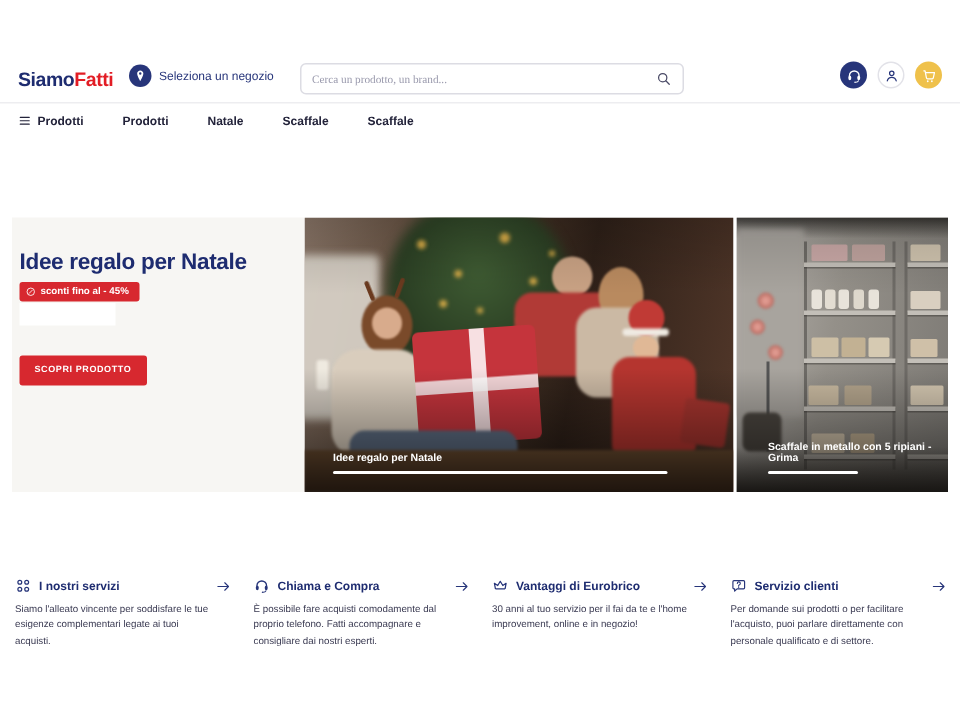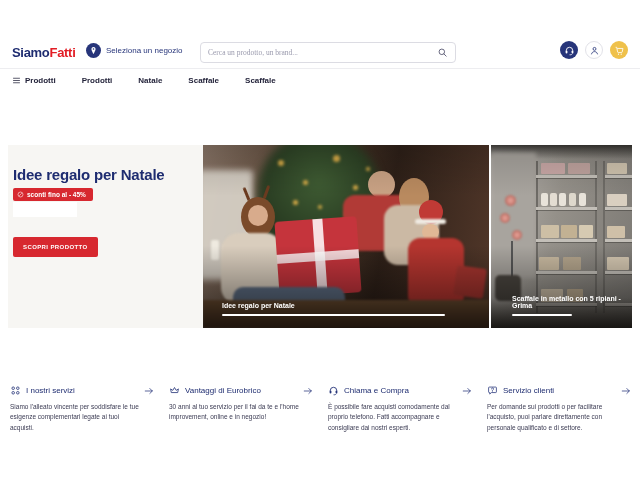--- a/index.html
+++ b/index.html
@@ -75,21 +75,21 @@
   .post { width:2px; background:#6e6b66; }
   .shelf { height:3px; background:#c3bfb8; box-shadow:0 1px 0 rgba(60,58,54,.5); }
   .box { border-radius:1px; filter:blur(.3px); }
   .floor2 { left:0; bottom:0; width:100%; height:30px; background:linear-gradient(180deg,rgba(58,53,47,0),#3a352f); }
 
   
   #services { position:absolute; top:385px; left:10px; width:622px; display:flex; gap:15px; }
   .svc { width:144px; }
   .svc-head { display:flex; align-items:center; gap:5px; cursor:pointer; }
   .svc-icon { color:#27357a; display:flex; flex:0 0 auto; }
-  .svc-title { flex:1; font-size:8px; font-weight:400; color:#1e2c70; }
+  .svc-title { flex:1; font-size:8px; font-weight:700; color:#1e2c70; }
   .svc-arrow { color:#27357a; display:flex; flex:0 0 auto; }
   .svc-desc { margin-top:6px; font-size:6.5px; line-height:1.6; color:#3a3a52; padding-right:10px; }
 </style>
 </head>
 <body>
 
 <div id="header">
   <div class="logo">
     <span class="logo-euro">Siamo</span><span class="logo-brico">Fatti</span>
   </div>
@@ -293,37 +293,20 @@
           </svg>
       </span>
     </div>
     <div class="svc-desc">Siamo l'alleato vincente per soddisfare le tue esigenze complementari legate ai tuoi acquisti.</div>
   </div>
 
   <div class="svc">
     <div class="svc-head">
       <span class="svc-icon">
         <svg width="11" height="11" viewBox="0 0 24 24">
-            <path d="M5 16.5h14M5 16.5 3.5 8.5l4.8 3.2L12 5.5l3.7 6.2 4.8-3.2L19 16.5" fill="none" stroke="currentColor" stroke-width="1.8" stroke-linejoin="round"></path>
-          </svg>
-      </span>
-      <span class="svc-title">Vantaggi di Eurobrico</span>
-      <span class="svc-arrow">
-        <svg width="10" height="10" viewBox="0 0 24 24">
-            <path d="M3 12h17M14 6l6 6-6 6" fill="none" stroke="currentColor" stroke-width="1.8" stroke-linecap="round" stroke-linejoin="round"></path>
-          </svg>
-      </span>
-    </div>
-    <div class="svc-desc">30 anni al tuo servizio per il fai da te e l'home improvement, online e in negozio!</div>
-  </div>
-
-  <div class="svc">
-    <div class="svc-head">
-      <span class="svc-icon">
-        <svg width="11" height="11" viewBox="0 0 24 24">
             <path d="M5 13v-1a7 7 0 0 1 14 0v1" fill="none" stroke="currentColor" stroke-width="2"></path>
             <rect x="3.5" y="12" width="4" height="6.5" rx="2" fill="currentColor"></rect>
             <rect x="16.5" y="12" width="4" height="6.5" rx="2" fill="currentColor"></rect>
             <path d="M18.5 18.8a5 5 0 0 1-4.5 2.6" fill="none" stroke="currentColor" stroke-width="1.6"></path>
             <circle cx="13.2" cy="21.4" r="1.2" fill="currentColor"></circle>
           </svg>
       </span>
       <span class="svc-title">Chiama e Compra</span>
       <span class="svc-arrow">
         <svg width="10" height="10" viewBox="0 0 24 24">
@@ -331,20 +314,37 @@
           </svg>
       </span>
     </div>
     <div class="svc-desc">È possibile fare acquisti comodamente dal proprio telefono. Fatti accompagnare e consigliare dai nostri esperti.</div>
   </div>
 
   <div class="svc">
     <div class="svc-head">
       <span class="svc-icon">
         <svg width="11" height="11" viewBox="0 0 24 24">
+            <path d="M5 16.5h14M5 16.5 3.5 8.5l4.8 3.2L12 5.5l3.7 6.2 4.8-3.2L19 16.5" fill="none" stroke="currentColor" stroke-width="1.8" stroke-linejoin="round"></path>
+          </svg>
+      </span>
+      <span class="svc-title">Vantaggi di Eurobrico</span>
+      <span class="svc-arrow">
+        <svg width="10" height="10" viewBox="0 0 24 24">
+            <path d="M3 12h17M14 6l6 6-6 6" fill="none" stroke="currentColor" stroke-width="1.8" stroke-linecap="round" stroke-linejoin="round"></path>
+          </svg>
+      </span>
+    </div>
+    <div class="svc-desc">30 anni al tuo servizio per il fai da te e l'home improvement, online e in negozio!</div>
+  </div>
+
+  <div class="svc">
+    <div class="svc-head">
+      <span class="svc-icon">
+        <svg width="11" height="11" viewBox="0 0 24 24">
             <path d="M5 4.5h14A1.5 1.5 0 0 1 20.5 6v9a1.5 1.5 0 0 1-1.5 1.5H9.5L6 19.8v-3.3H5A1.5 1.5 0 0 1 3.5 15V6A1.5 1.5 0 0 1 5 4.5z" fill="none" stroke="currentColor" stroke-width="1.7" stroke-linejoin="round"></path>
             <path d="M9.9 8.6a2.2 2.2 0 1 1 3.1 2c-.8.4-1.2.9-1.2 1.6v.4" fill="none" stroke="currentColor" stroke-width="1.6" stroke-linecap="round"></path>
             <circle cx="11.9" cy="14.6" r=".9" fill="currentColor"></circle>
           </svg>
       </span>
       <span class="svc-title">Servizio clienti</span>
       <span class="svc-arrow">
         <svg width="10" height="10" viewBox="0 0 24 24">
             <path d="M3 12h17M14 6l6 6-6 6" fill="none" stroke="currentColor" stroke-width="1.8" stroke-linecap="round" stroke-linejoin="round"></path>
           </svg>

